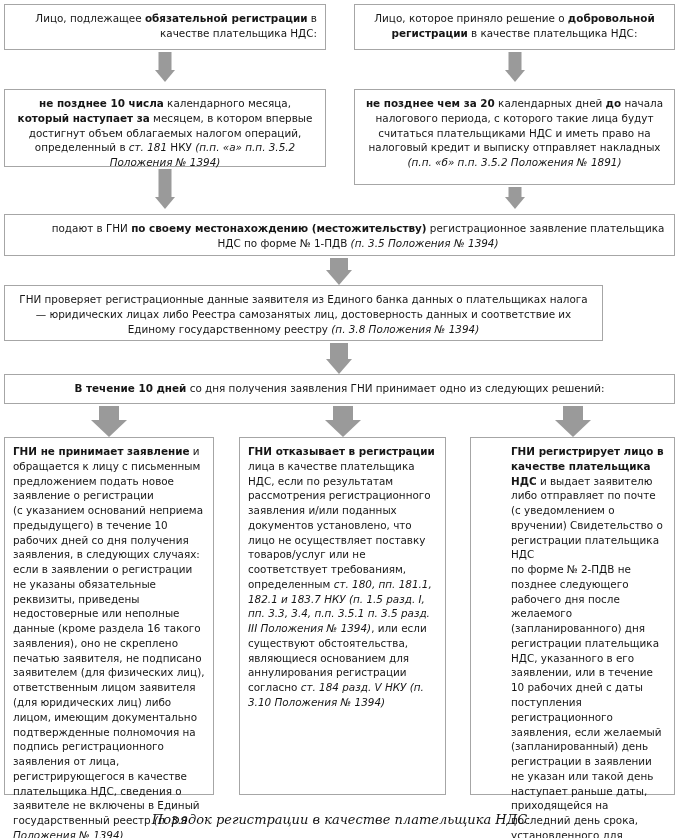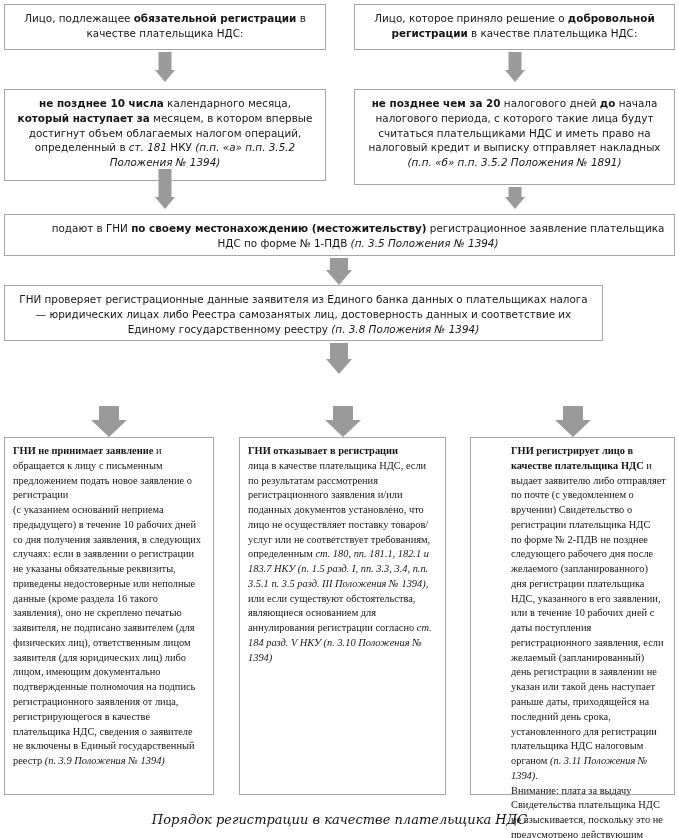--- a/index.html
+++ b/index.html
@@ -26,21 +26,21 @@
     position: absolute;
     box-sizing: border-box;
     border: 1px solid #a6a6a6;
     background: #ffffff;
     padding: 6px 8px;
     font-size: 10.4px;
     line-height: 1.42;
     color: #161616;
   }
   .box.center { text-align: center; }
-  .box.left   { text-align: left; font-family: Liberation Serif, serif; }
+  .box.left   { text-align: left; }
 
   .box b, .box .b {
     font-weight: bold;
   }
   .box i, .box .i {
     font-style: italic;
   }
 
   
   .arrow {
@@ -74,24 +74,24 @@
     left: 0;
     right: 0;
     text-align: center;
     font-family: "DejaVu Serif", "Liberation Serif", serif;
     font-style: italic;
     font-size: 13px;
     color: #111111;
   }
 
   
-  #box-mandatory      { left: 4px;   top: 4px;   width: 322px; height: 46px; }
+  #box-mandatory      { left: 4px;   top: 4px;   width: 322px; height: 46px; text-align: right; }
   #box-voluntary      { left: 354px; top: 4px;   width: 321px; height: 46px; }
 
-  #box-deadline-mand  { left: 4px;   top: 89px;  width: 322px; height: 92px; }
+  #box-deadline-mand  { left: 4px;   top: 89px;  width: 322px; height: 78px; }
   #box-deadline-vol   { left: 354px; top: 89px;  width: 321px; height: 96px; }
 
   #box-submit         { left: 4px;   top: 214px; width: 671px; height: 42px; padding-left: 45px; }
   #box-verify         { left: 4px;   top: 285px; width: 599px; height: 56px; }
   #box-decision       { left: 4px;   top: 374px; width: 671px; height: 30px; }
 
   #box-refuse-accept  { left: 4px;   top: 437px; width: 210px; height: 358px; }
   #box-refuse-reg     { left: 239px; top: 437px; width: 207px; height: 358px; }
   #box-register       { left: 470px; top: 437px; width: 205px; height: 358px; padding-left: 40px; }
 
@@ -147,21 +147,21 @@
     <span class="head"></span>
   </div>
 
   <div class="arrow small" id="arrow-vol-1">
     <span class="shaft"></span>
     <span class="head"></span>
   </div>
 
   <div class="box center" id="box-deadline-mand"><span class="b">не позднее 10 числа</span><span> календарного месяца, </span><span class="b">который наступает за</span><span> месяцем, в котором впервые достигнут объем облагаемых налогом операций, определенный в </span><span class="i">ст. 181</span><span> НКУ </span><span class="i">(п.п. «а» п.п. 3.5.2 Положения № 1394)</span></div>
 
-  <div class="box center" id="box-deadline-vol"><span class="b">не позднее чем за 20</span><span> налогового дней </span><span class="b">до</span><span> начала налогового периода, с которого такие лица будут считаться плательщиками НДС и иметь право на налоговый кредит и выписку отправляет накладных </span><span class="i">(п.п. «б» п.п. 3.5.2 Положения № 1891)</span></div>
+  <div class="box center" id="box-deadline-vol"><span class="b">не позднее чем за 20</span><span> календарных дней </span><span class="b">до</span><span> начала налогового периода, с которого такие лица будут считаться плательщиками НДС и иметь право на налоговый кредит и выписку отправляет накладных </span><span class="i">(п.п. «б» п.п. 3.5.2 Положения № 1891)</span></div>
 
   <div class="arrow small" id="arrow-mand-2">
     <span class="shaft"></span>
     <span class="head"></span>
   </div>
 
   <div class="arrow small" id="arrow-vol-2">
     <span class="shaft"></span>
     <span class="head"></span>
   </div>
@@ -173,20 +173,21 @@
     <span class="head"></span>
   </div>
 
   <div class="box center" id="box-verify"><span>ГНИ проверяет регистрационные данные заявителя из Единого банка данных о плательщиках налога — юридических лицах либо Реестра самозанятых лиц, достоверность данных и соответствие их Единому государственному реестру </span><span class="i">(п. 3.8 Положения № 1394)</span></div>
 
   <div class="arrow" id="arrow-verify-decision">
     <span class="shaft"></span>
     <span class="head"></span>
   </div>
 
+  <div class="box center" id="box-decision"><span class="b">В течение 10 дней</span><span> со дня получения заявления ГНИ принимает одно из следующих решений:</span></div>
 
   <div class="arrow" id="arrow-dec-left">
     <span class="shaft"></span>
     <span class="head"></span>
   </div>
 
   <div class="arrow" id="arrow-dec-mid">
     <span class="shaft"></span>
     <span class="head"></span>
   </div>

